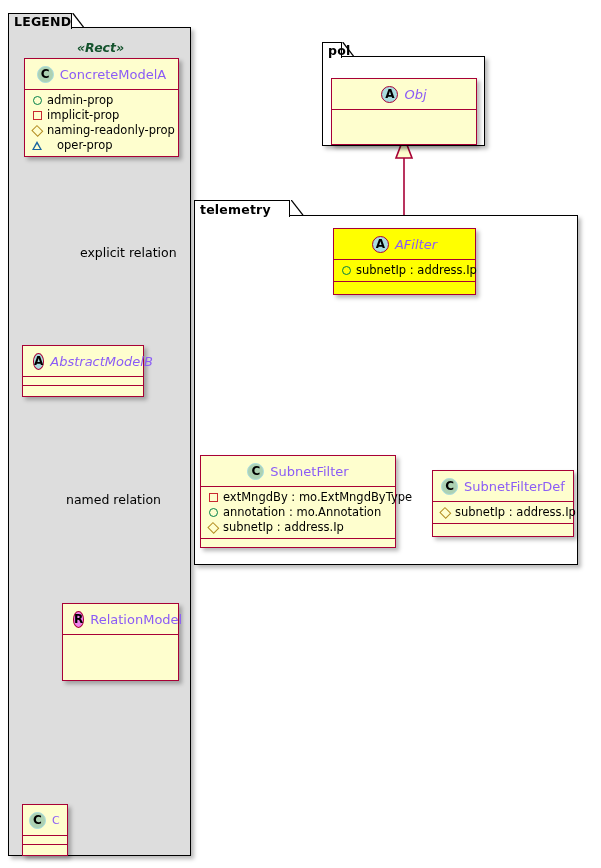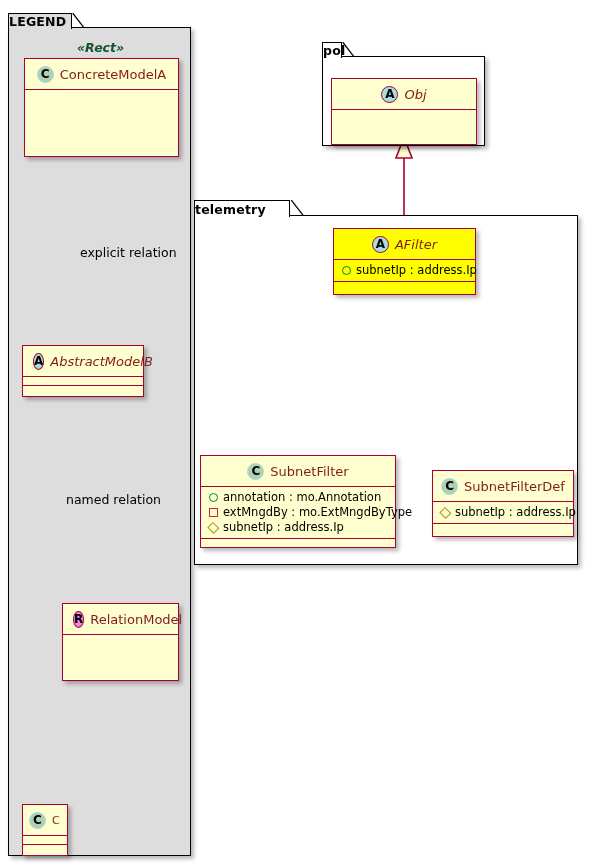--- a/index.html
+++ b/index.html
@@ -11,21 +11,21 @@
   .layer{position:absolute;left:0;top:0;width:601px;height:868px;}
   svg.layer{pointer-events:none;}
 
   
   .pkg{position:absolute;box-sizing:border-box;border:1.5px solid #000000;}
   .pkg-tab{
     position:absolute;box-sizing:border-box;
     border:1.5px solid #000000;border-bottom:none;
     background:#ffffff;
     font-size:13px;font-weight:bold;color:#000;
-    display:flex;align-items:center;
+    display:flex;align-items:center;padding-left:5px;
     letter-spacing:.2px;
   }
   .pkg-tab .fold{
     position:absolute;right:-13px;top:-1.5px;width:13px;height:100%;
     overflow:hidden;
   }
 
   
   .cls{
     position:absolute;box-sizing:border-box;
@@ -34,21 +34,21 @@
     box-shadow:3px 3px 4px rgba(0,0,0,.28);
   }
   .cls.hl{background:#FFFF00;}
   .cls .hdr{
     box-sizing:border-box;height:31px;
     display:flex;align-items:center;justify-content:center;
     border-bottom:1.5px solid #A80036;
     position:relative;
   }
   .cls .hdr.left{justify-content:flex-start;padding-left:10px;}
-  .cls .title{font-size:13px;color:#7f1d1d;white-space:nowrap;}
+  .cls .title{font-size:13px;color:#8b5cf6;white-space:nowrap;}
   .cls .title.ital{font-style:italic;}
   .cls .attrs{
     box-sizing:border-box;padding:3px 6px 3px 7px;
     border-bottom:1.5px solid #A80036;
   }
   .cls .attrs.empty{height:9px;padding:0;}
   .cls .foot{height:9px;}
   .attr{
     display:flex;align-items:center;gap:5px;
     font-size:11.5px;color:#000;line-height:15px;white-space:nowrap;
@@ -159,20 +159,38 @@
   </svg>
 </div>
 
 <div class="stereo" style="left:77px;top:40px;">«Rect»</div>
 
 <div class="cls" style="left:24px;top:58px;width:155px;height:99px;">
   <div class="hdr">
     <span class="badge C">C</span>
     <span class="title">ConcreteModelA</span>
   </div>
+  <div class="attrs">
+    <div class="attr">
+      <span class="mk circle"></span>
+      <span>admin-prop</span>
+    </div>
+    <div class="attr">
+      <span class="mk square"></span>
+      <span>implicit-prop</span>
+    </div>
+    <div class="attr">
+      <span class="mk diamond"></span>
+      <span>naming-readonly-prop</span>
+    </div>
+    <div class="attr">
+      <span class="mk triangle"></span>
+      <span>oper-prop</span>
+    </div>
+  </div>
   <div class="foot"></div>
 </div>
 
 <div class="cls" style="left:22px;top:345px;width:122px;height:52px;">
   <div class="hdr left">
     <span class="badge A">A</span>
     <span class="title ital">AbstractModelB</span>
   </div>
   <div class="attrs empty"></div>
   <div class="foot"></div>
@@ -217,28 +235,28 @@
   <div class="foot"></div>
 </div>
 
 <div class="cls" style="left:200px;top:455px;width:196px;height:93px;">
   <div class="hdr">
     <span class="badge C">C</span>
     <span class="title">SubnetFilter</span>
   </div>
   <div class="attrs">
     <div class="attr">
+      <span class="mk square"></span>
+      <span>extMngdBy : mo.ExtMngdByType</span>
+    </div>
+    <div class="attr">
       <span class="mk circle"></span>
       <span>annotation : mo.Annotation</span>
     </div>
     <div class="attr">
-      <span class="mk square"></span>
-      <span>extMngdBy : mo.ExtMngdByType</span>
-    </div>
-    <div class="attr">
       <span class="mk diamond"></span>
       <span>subnetIp : address.Ip</span>
     </div>
   </div>
   <div class="foot"></div>
 </div>
 
 <div class="cls" style="left:432px;top:470px;width:142px;height:67px;">
   <div class="hdr">
     <span class="badge C">C</span>

